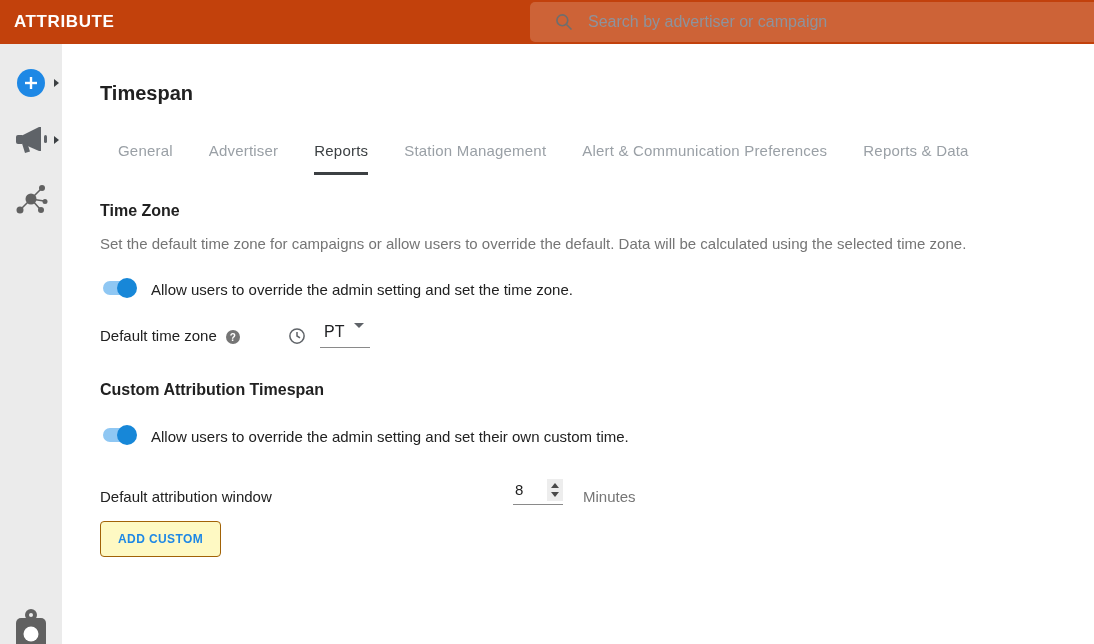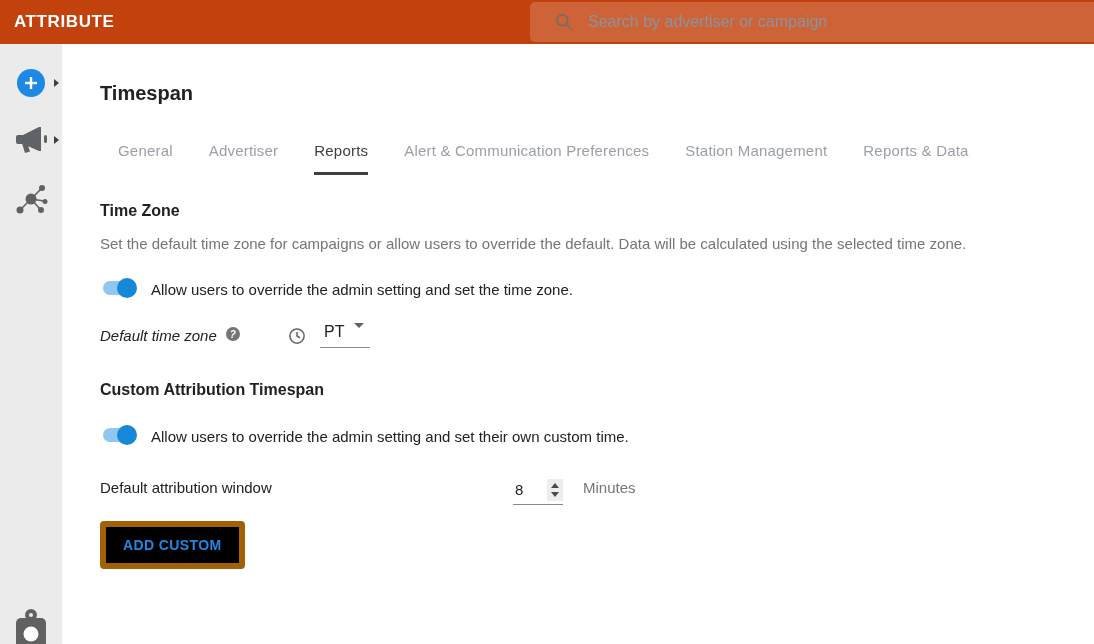--- a/index.html
+++ b/index.html
@@ -100,42 +100,42 @@
     background: #8fc7f3; margin-left: 3px; flex: 0 0 auto; cursor: pointer;
   }
   .toggle .knob {
     position: absolute; right: -3px; top: -3px;
     width: 20px; height: 20px; border-radius: 50%;
     background: #1787d8;
   }
   .toggle-label { margin-left: 17px; font-size: 15px; color: #212121; }
 
   .field-row { margin-top: 25px; display: flex; align-items: center; }
-  .field-label-group { width: 188px; display: flex; align-items: flex-start; font-style: italic; }
+  .field-label-group { width: 188px; display: flex; align-items: flex-end; }
   .field-label { font-size: 15px; color: #212121; }
   .help-icon {
     width: 14px; height: 14px; border-radius: 50%; background: #757575;
     color: #ffffff; font-size: 10px; font-weight: 700;
     display: inline-flex; align-items: center; justify-content: center;
     margin-left: 9px; cursor: pointer;
   }
   .tz-select {
     display: flex; align-items: flex-start; margin-left: 14px;
     border-bottom: 1px solid #8a8a8a; padding: 0 4px 6px 4px;
     min-width: 50px; cursor: pointer;
   }
   .tz-value { font-size: 16px; color: #202124; }
   .dd-caret {
     width: 0; height: 0; margin-left: 10px;
     border-left: 5px solid transparent;
     border-right: 5px solid transparent;
     border-top: 5px solid #5f6368;
   }
 
-  .attr-row { margin-top: 34px; display: flex; align-items: flex-start; }
+  .attr-row { margin-top: 34px; display: flex; align-items: flex-end; }
   .attr-label { width: 413px; font-size: 15px; color: #212121; }
   .number-group {
     display: flex; align-items: center;
     border-bottom: 1px solid #8a8a8a; padding-bottom: 3px;
   }
   .number-input {
     width: 34px; border: none; outline: none; background: transparent;
     font-family: "Liberation Sans", sans-serif;
     font-size: 15px; color: #212121; padding: 0 0 2px 2px;
   }
@@ -151,23 +151,23 @@
   }
   .step-down {
     width: 0; height: 0; margin-top: 2px;
     border-left: 4px solid transparent; border-right: 4px solid transparent;
     border-top: 5px solid #4a4a4a;
   }
   .unit-label { margin-left: 20px; font-size: 15px; color: #757575; }
 
   .add-custom-btn {
     margin-top: 16px; display: inline-block;
-    background: #000000; border: 6px solid #a16207; border-radius: 4px;
+    background: #fef9c3; border: 1px solid #a16207; border-radius: 4px;
     color: #1e88e5; font-family: "Liberation Sans", sans-serif;
-    font-size: 14px; font-weight: 700; letter-spacing: 0.4px;
+    font-size: 12px; font-weight: 700; letter-spacing: 0.4px;
     padding: 10px 17px; cursor: pointer;
   }
 </style>
 </head>
 <body>
 
 <header class="topbar">
   <div class="logo">ATTRIBUTE</div>
   <div class="searchbox">
     <svg width="20" height="20" viewBox="0 0 24 24">
@@ -226,22 +226,22 @@
   </div>
 </nav>
 
 <main class="main">
   <h1 class="page-title">Timespan</h1>
 
   <div class="tabs">
     <div class="tab">General</div>
     <div class="tab">Advertiser</div>
     <div class="tab active">Reports</div>
+    <div class="tab">Station Management</div>
     <div class="tab">Alert &amp; Communication Preferences</div>
-    <div class="tab">Station Management</div>
     <div class="tab">Reports &amp; Data</div>
   </div>
 
   <section>
     <h2 class="section-heading">Time Zone</h2>
     <p class="section-desc">Set the default time zone for campaigns or allow users to override the default. Data will be calculated using the selected time zone.</p>
 
     <div class="toggle-row">
       <div class="toggle">
         <div class="knob"></div>

